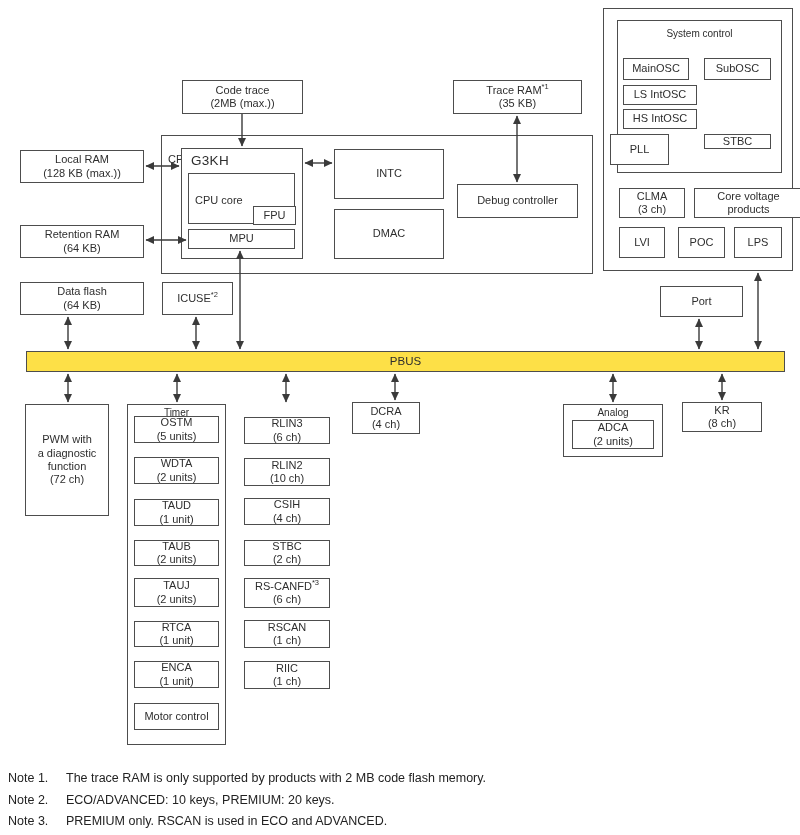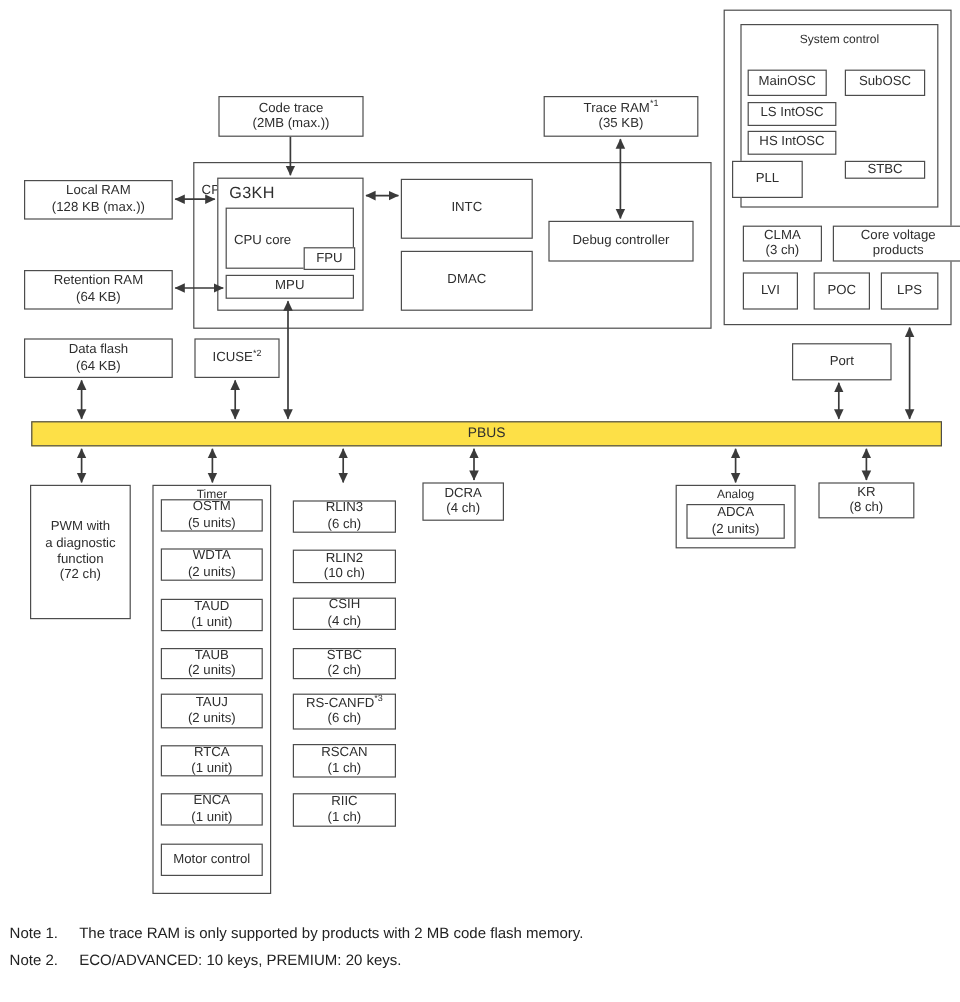--- a/index.html
+++ b/index.html
@@ -244,14 +244,18 @@
   </svg>
 
   <div class="note" style="top:771px">
     <span class="note-label">Note 1.</span>
     <span>The trace RAM is only supported by products with 2 MB code flash memory.</span>
   </div>
   <div class="note" style="top:793px">
     <span class="note-label">Note 2.</span>
     <span>ECO/ADVANCED: 10 keys, PREMIUM: 20 keys.</span>
   </div>
+  <div class="note" style="top:814px">
+    <span class="note-label">Note 3.</span>
+    <span>PREMIUM only. RSCAN is used in ECO and ADVANCED.</span>
+  </div>
 
 </div>
 
 </body></html>

